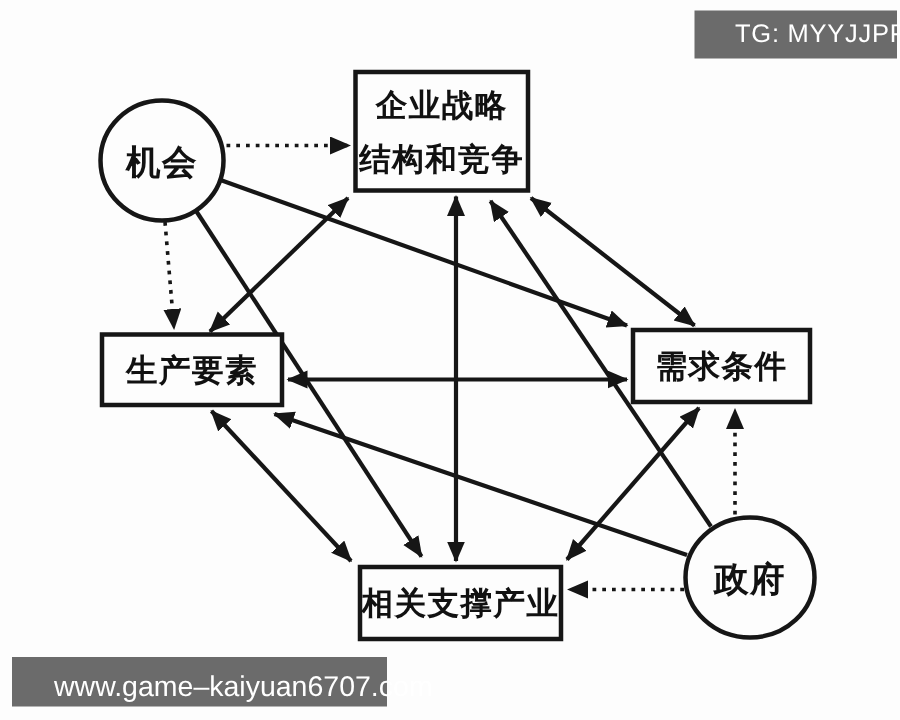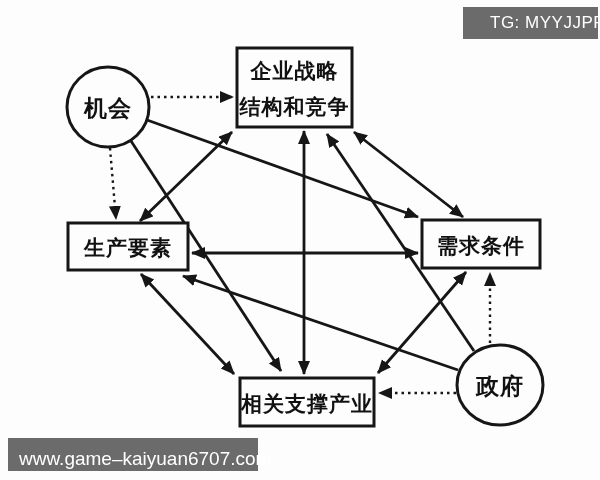--- a/index.html
+++ b/index.html
@@ -32,21 +32,21 @@
     width: 135px; height: 32px;
     line-height: 32px;
     text-align: center;
     font-size: 17px;
     letter-spacing: 0.5px;
   }
   .wm-bl {
     left: 8px; top: 438px;
     width: 250px; height: 33px;
     line-height: 42px;
-    padding-left: 11px;
+    padding-left: 28px;
     font-size: 19px;
   }
 </style>
 </head>
 <body>
 
 <div id="stage">
 
   <svg id="diagram" width="600" height="480" viewBox="0 0 600 480">
     <defs>

